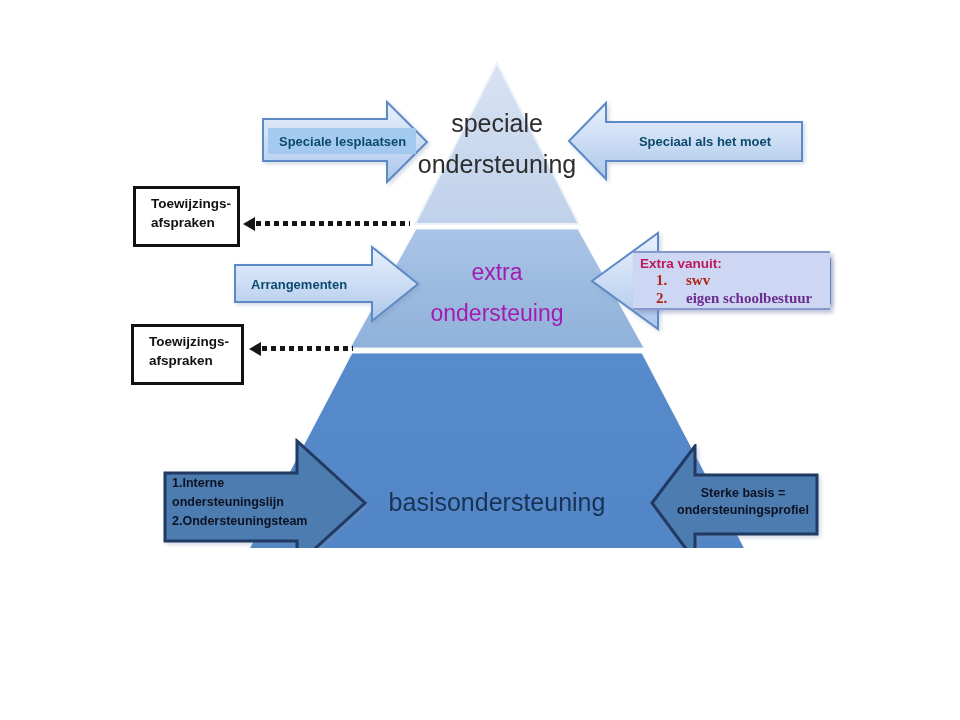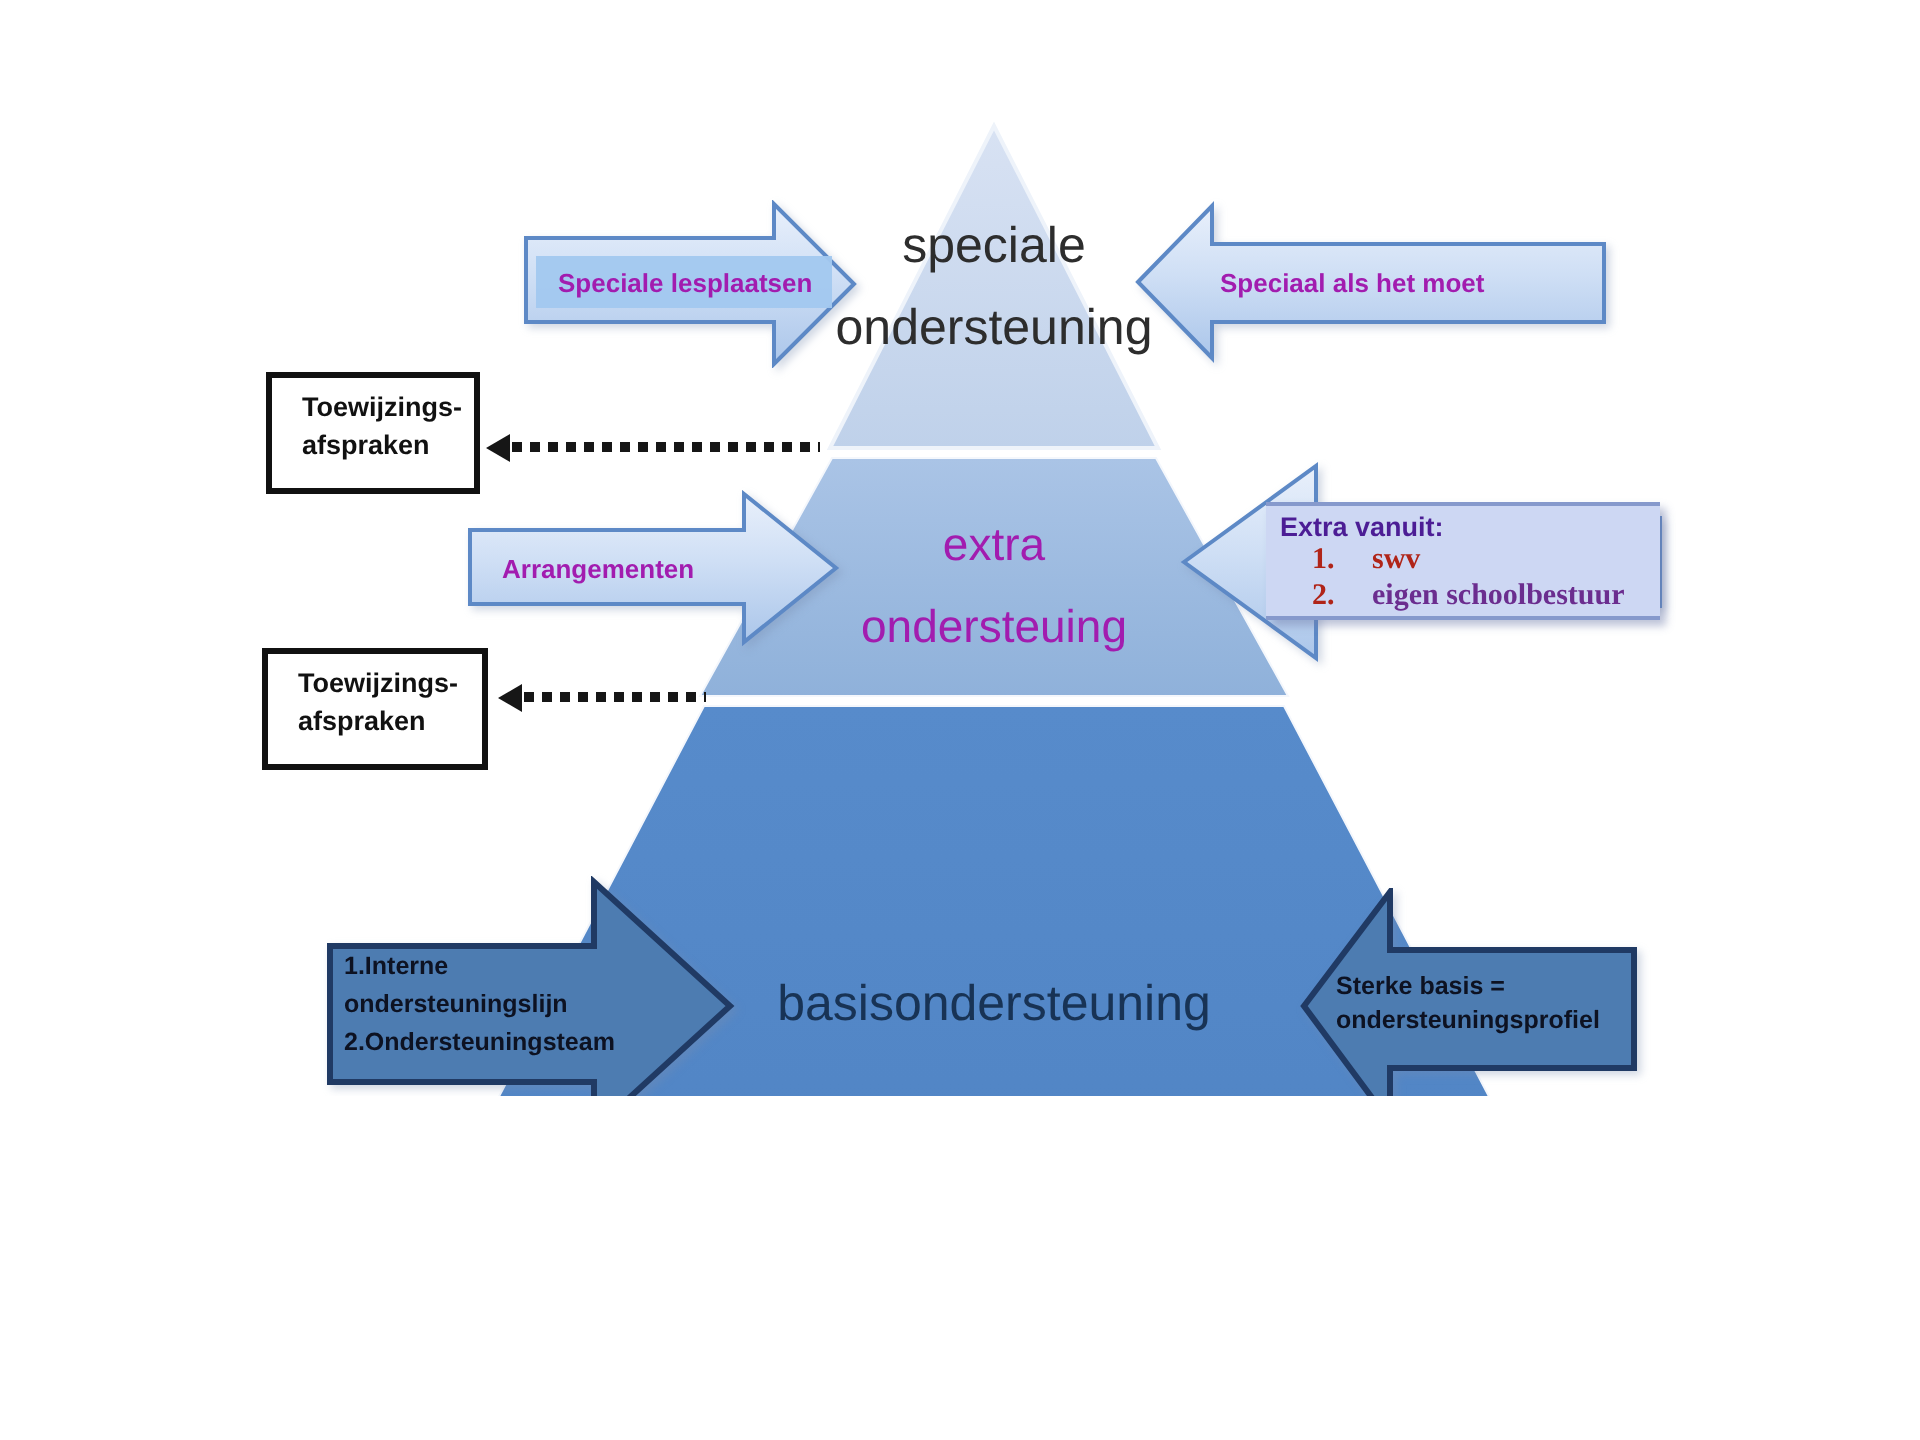--- a/index.html
+++ b/index.html
@@ -12,22 +12,22 @@
   svg#pyramid{position:absolute;left:0;top:0;}
 
   
   .pyr-label{position:absolute;text-align:center;color:#2d2d2d;}
   .pyr-label .ln{display:block;}
   .pyr-top{left:347px;top:103px;width:300px;font-size:25px;line-height:41px;}
   .pyr-mid{left:372px;top:252px;width:250px;font-size:23px;line-height:41px;color:#a21caf;}
   .pyr-bot{left:347px;top:488px;width:300px;font-size:25px;color:#183355;}
 
   
-  .arrow-label{position:absolute;font-size:13px;font-weight:bold;color:#a21caf;white-space:nowrap;}
-  .center{}
+  .arrow-label{position:absolute;font-size:13px;font-weight:bold;color:#0c4a6e;white-space:nowrap;}
+  .center{text-align:center;}
 
   
   .tw-box{
     position:absolute;background:#ffffff;border:3px solid #111;
     font-size:13.5px;font-weight:bold;line-height:19px;color:#111;
     padding:5px 0 0 15px;box-sizing:border-box;
   }
 
   
   .dotline{position:absolute;height:5px;
@@ -36,21 +36,21 @@
     border-top:7px solid transparent;border-bottom:7px solid transparent;
     border-right:12px solid #161616;}
 
   
   .ev-box{
     position:absolute;left:633px;top:251px;width:197px;height:59px;
     background:#cdd7f3;border-top:2px solid #8699cc;border-bottom:2px solid #8699cc;
     box-shadow:3px 3px 4px rgba(110,125,170,.45);
     box-sizing:border-box;padding:3px 6px 0 7px;
   }
-  .ev-heading{font-size:13.5px;font-weight:bold;color:#4c1d95;}
+  .ev-heading{font-size:13.5px;font-weight:bold;color:#be185d;}
   .ev-item{font-family:"Liberation Serif",serif;font-weight:bold;font-size:15px;
     line-height:18px;padding-left:16px;}
   .ev-num{display:inline-block;width:30px;}
 
   .dark-arrow-text{position:absolute;font-size:12.5px;font-weight:bold;color:#0d1222;line-height:19px;}
 </style>
 </head>
 <body>
 
 <div id="canvas">

